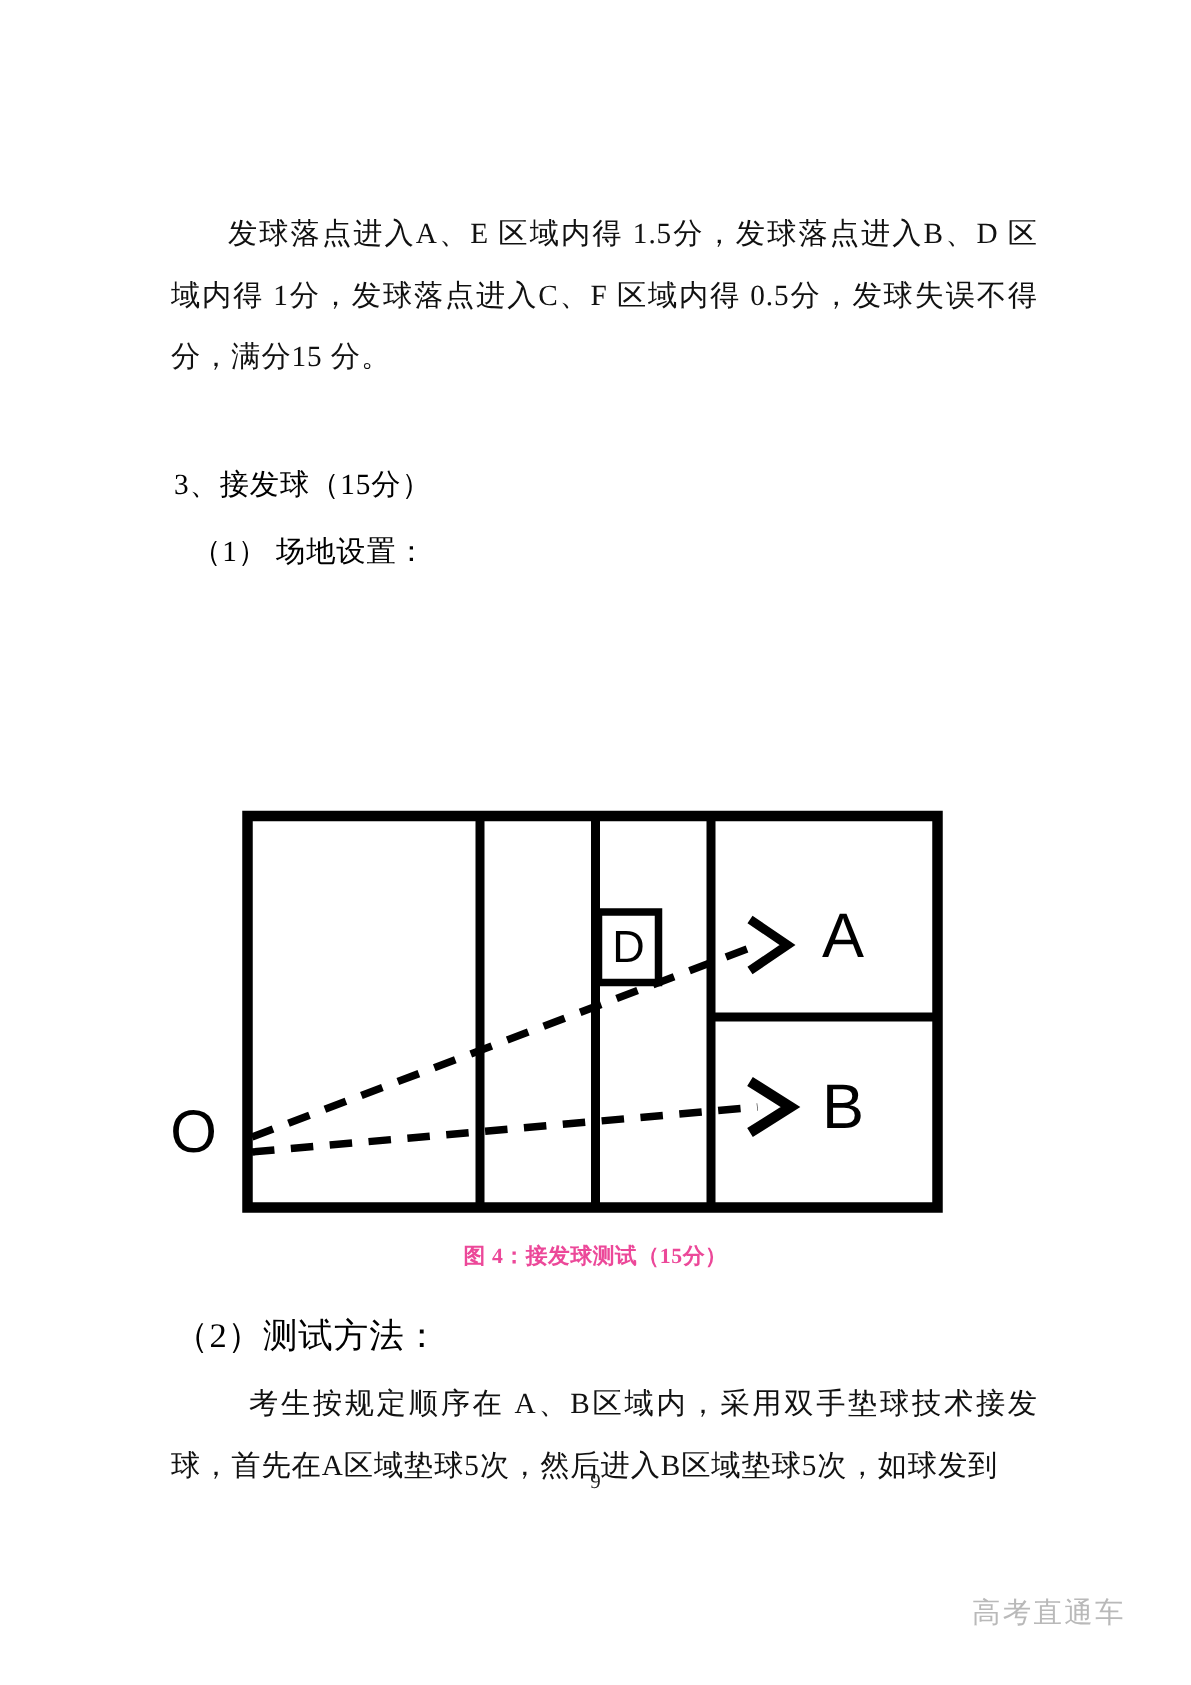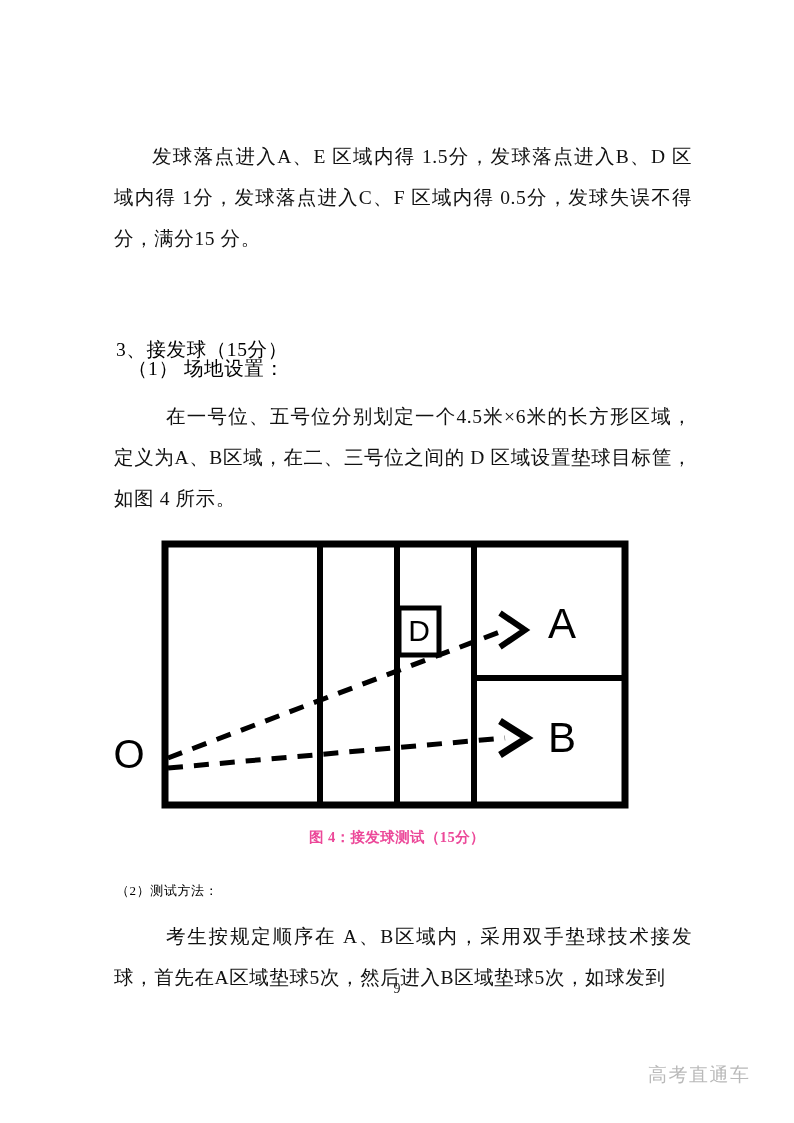--- a/index.html
+++ b/index.html
@@ -42,21 +42,20 @@
     text-indent: 38px;
   }
 
   .h-section {
     position: absolute;
     left: 116px;
     top: 307px;
     font-size: 19.5px;
     line-height: 34px;
     letter-spacing: 0.6px;
-    margin-top: 26px;
   }
 
   .h-sub1 {
     position: absolute;
     left: 128px;
     top: 352px;
     font-size: 19.5px;
     line-height: 34px;
     letter-spacing: 0.6px;
   }
@@ -65,21 +64,21 @@
     left: 114px;
     top: 396px;
     width: 578px;
     text-indent: 52px;
   }
 
   .h-sub2 {
     position: absolute;
     left: 116px;
     top: 874px;
-    font-size: 13px;
+    font-size: 23px;
     line-height: 34px;
     letter-spacing: 0.6px;
   }
 
   .p-method {
     left: 114px;
     top: 916px;
     width: 578px;
     text-indent: 52px;
   }
@@ -138,21 +137,20 @@
 <body>
 
 <div class="page">
 
   <div class="para p-scoring">发球落点进入A、E 区域内得 1.5分，发球落点进入B、D 区域内得 1分，发球落点进入C、F 区域内得 0.5分，发球失误不得分，满分15 分。</div>
 
   <div class="h-section">3、接发球（15分）</div>
 
   <div class="h-sub1">（1） 场地设置：</div>
 
-  <div class="para p-setup">在一号位、五号位分别划定一个4.5米×6米的长方形区域，定义为A、B区域，在二、三号位之间的 D 区域设置垫球目标筐，如图 4 所示。</div>
 
   <div class="figure">
     <svg class="fig-svg" width="794" height="300" viewBox="0 0 794 300">
 
       <rect x="165" y="24" width="460" height="261" fill="#ffffff" stroke="#000000" stroke-width="7"></rect>
 
       <line x1="320" y1="24" x2="320" y2="285" stroke="#000000" stroke-width="6"></line>
 
       <line x1="397" y1="24" x2="397" y2="285" stroke="#000000" stroke-width="6"></line>
 

